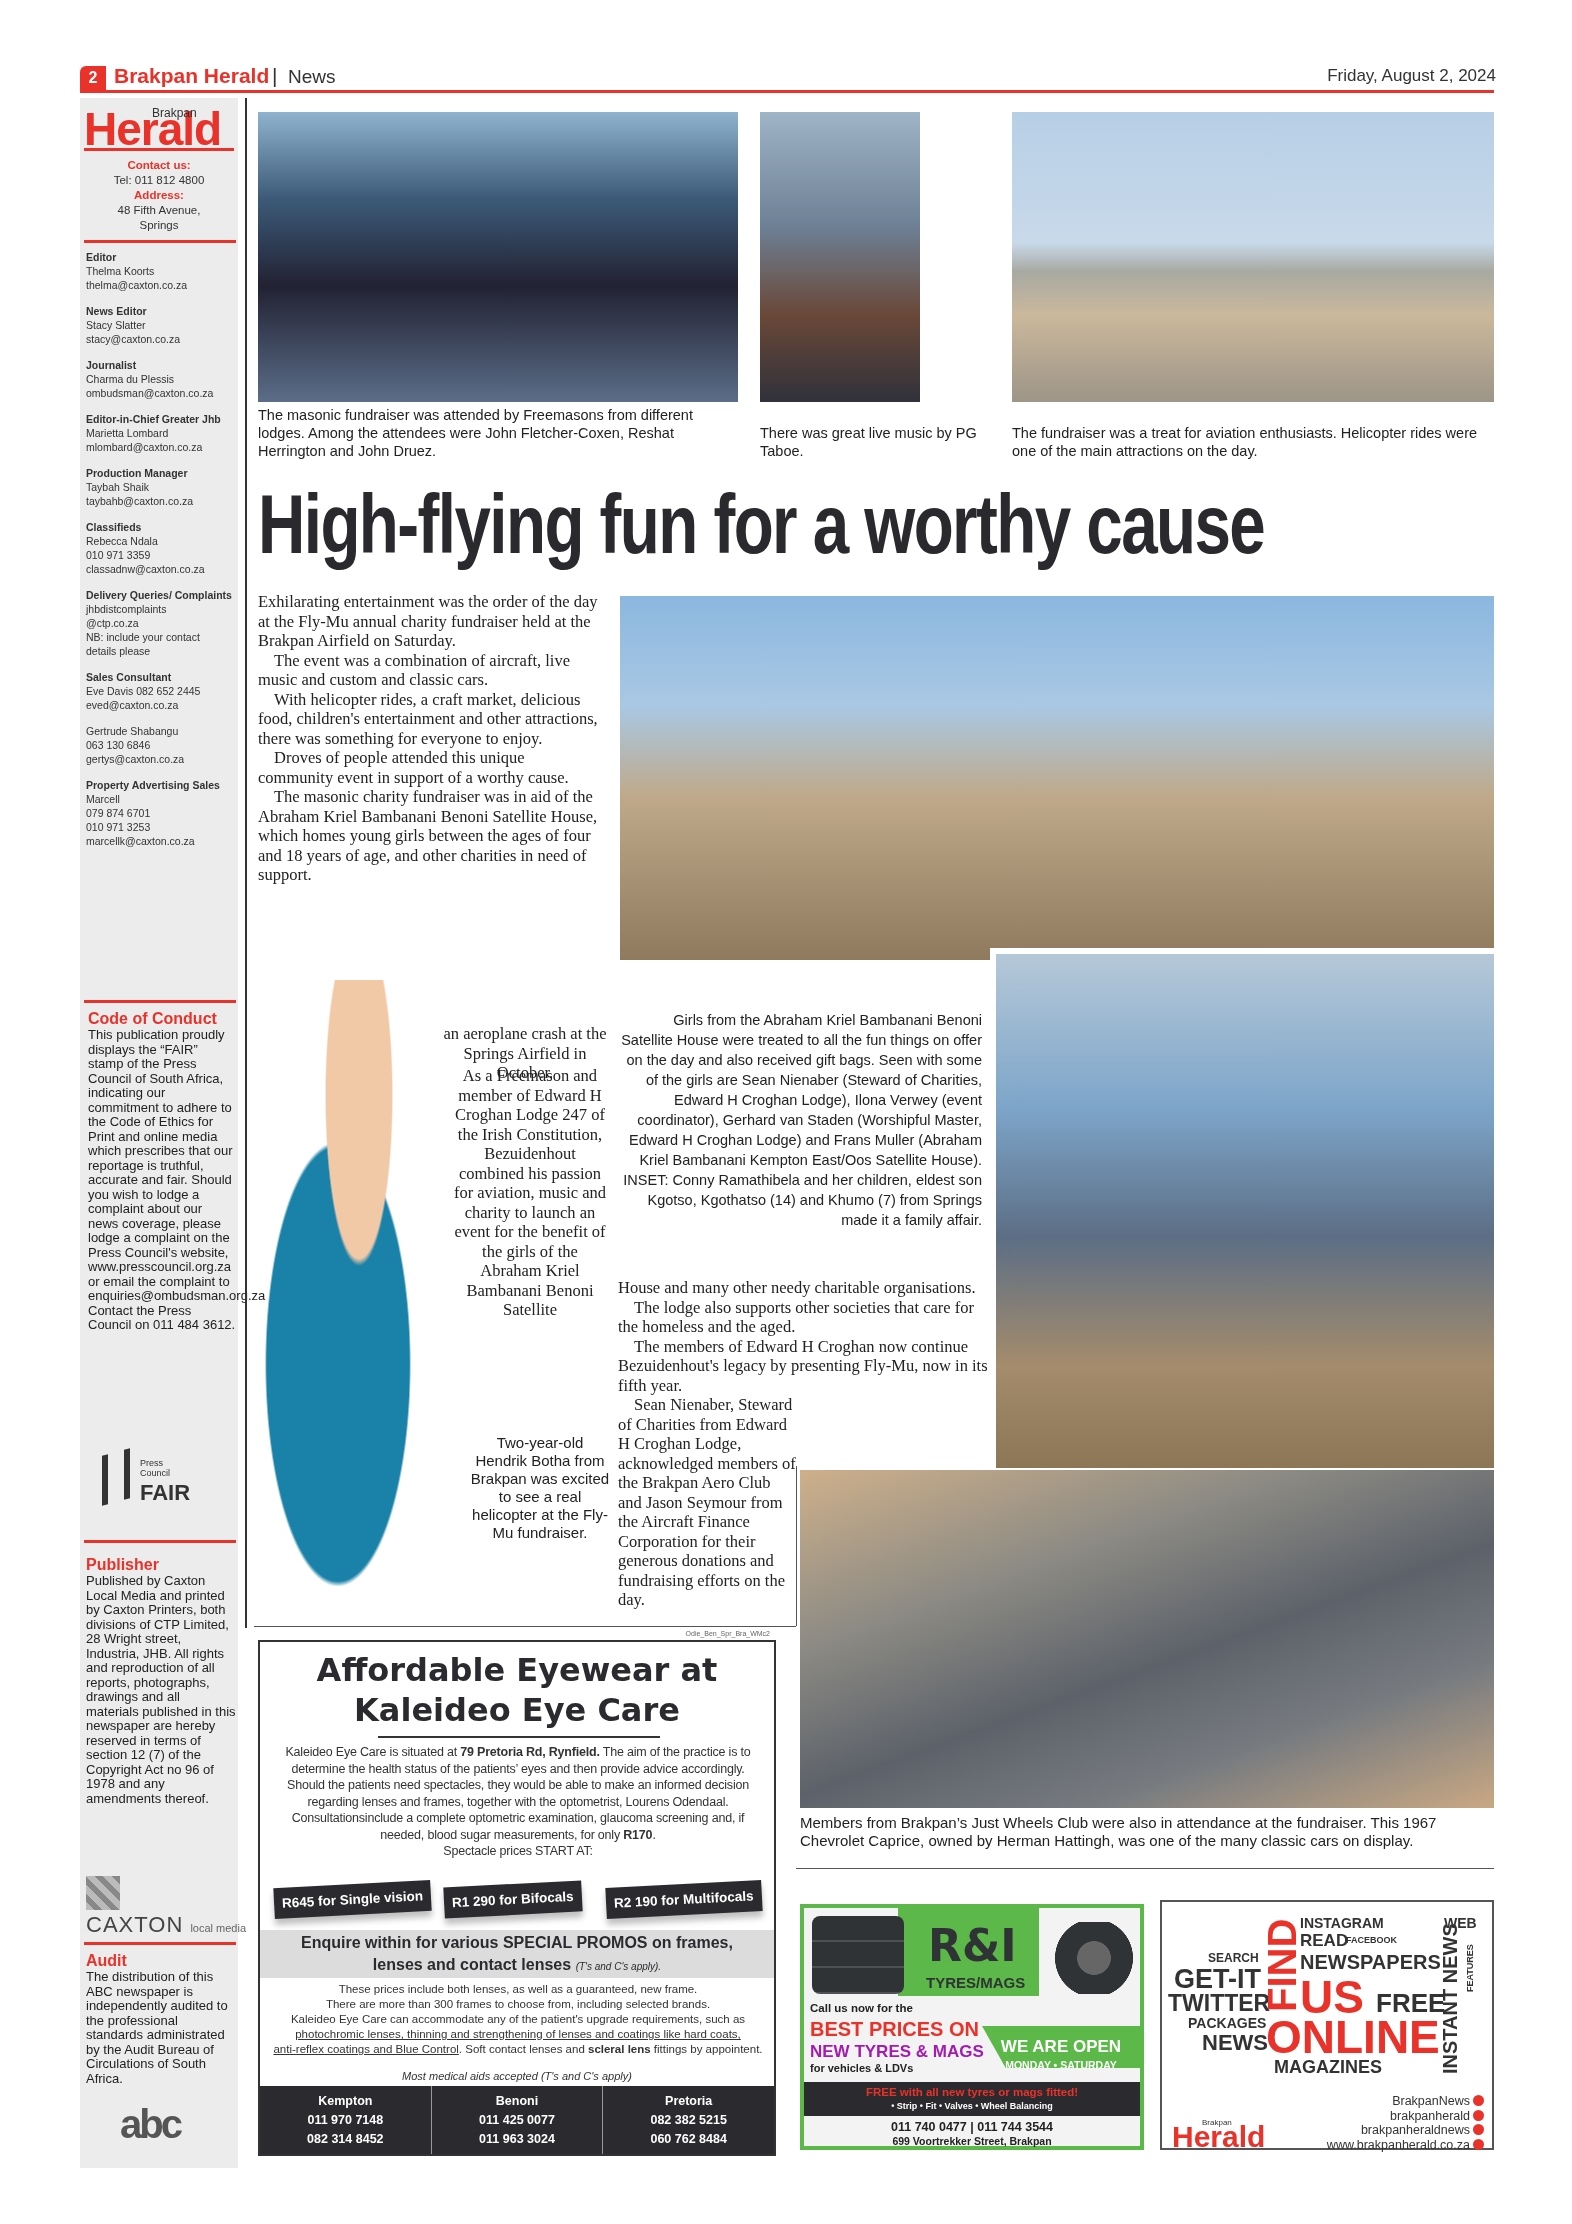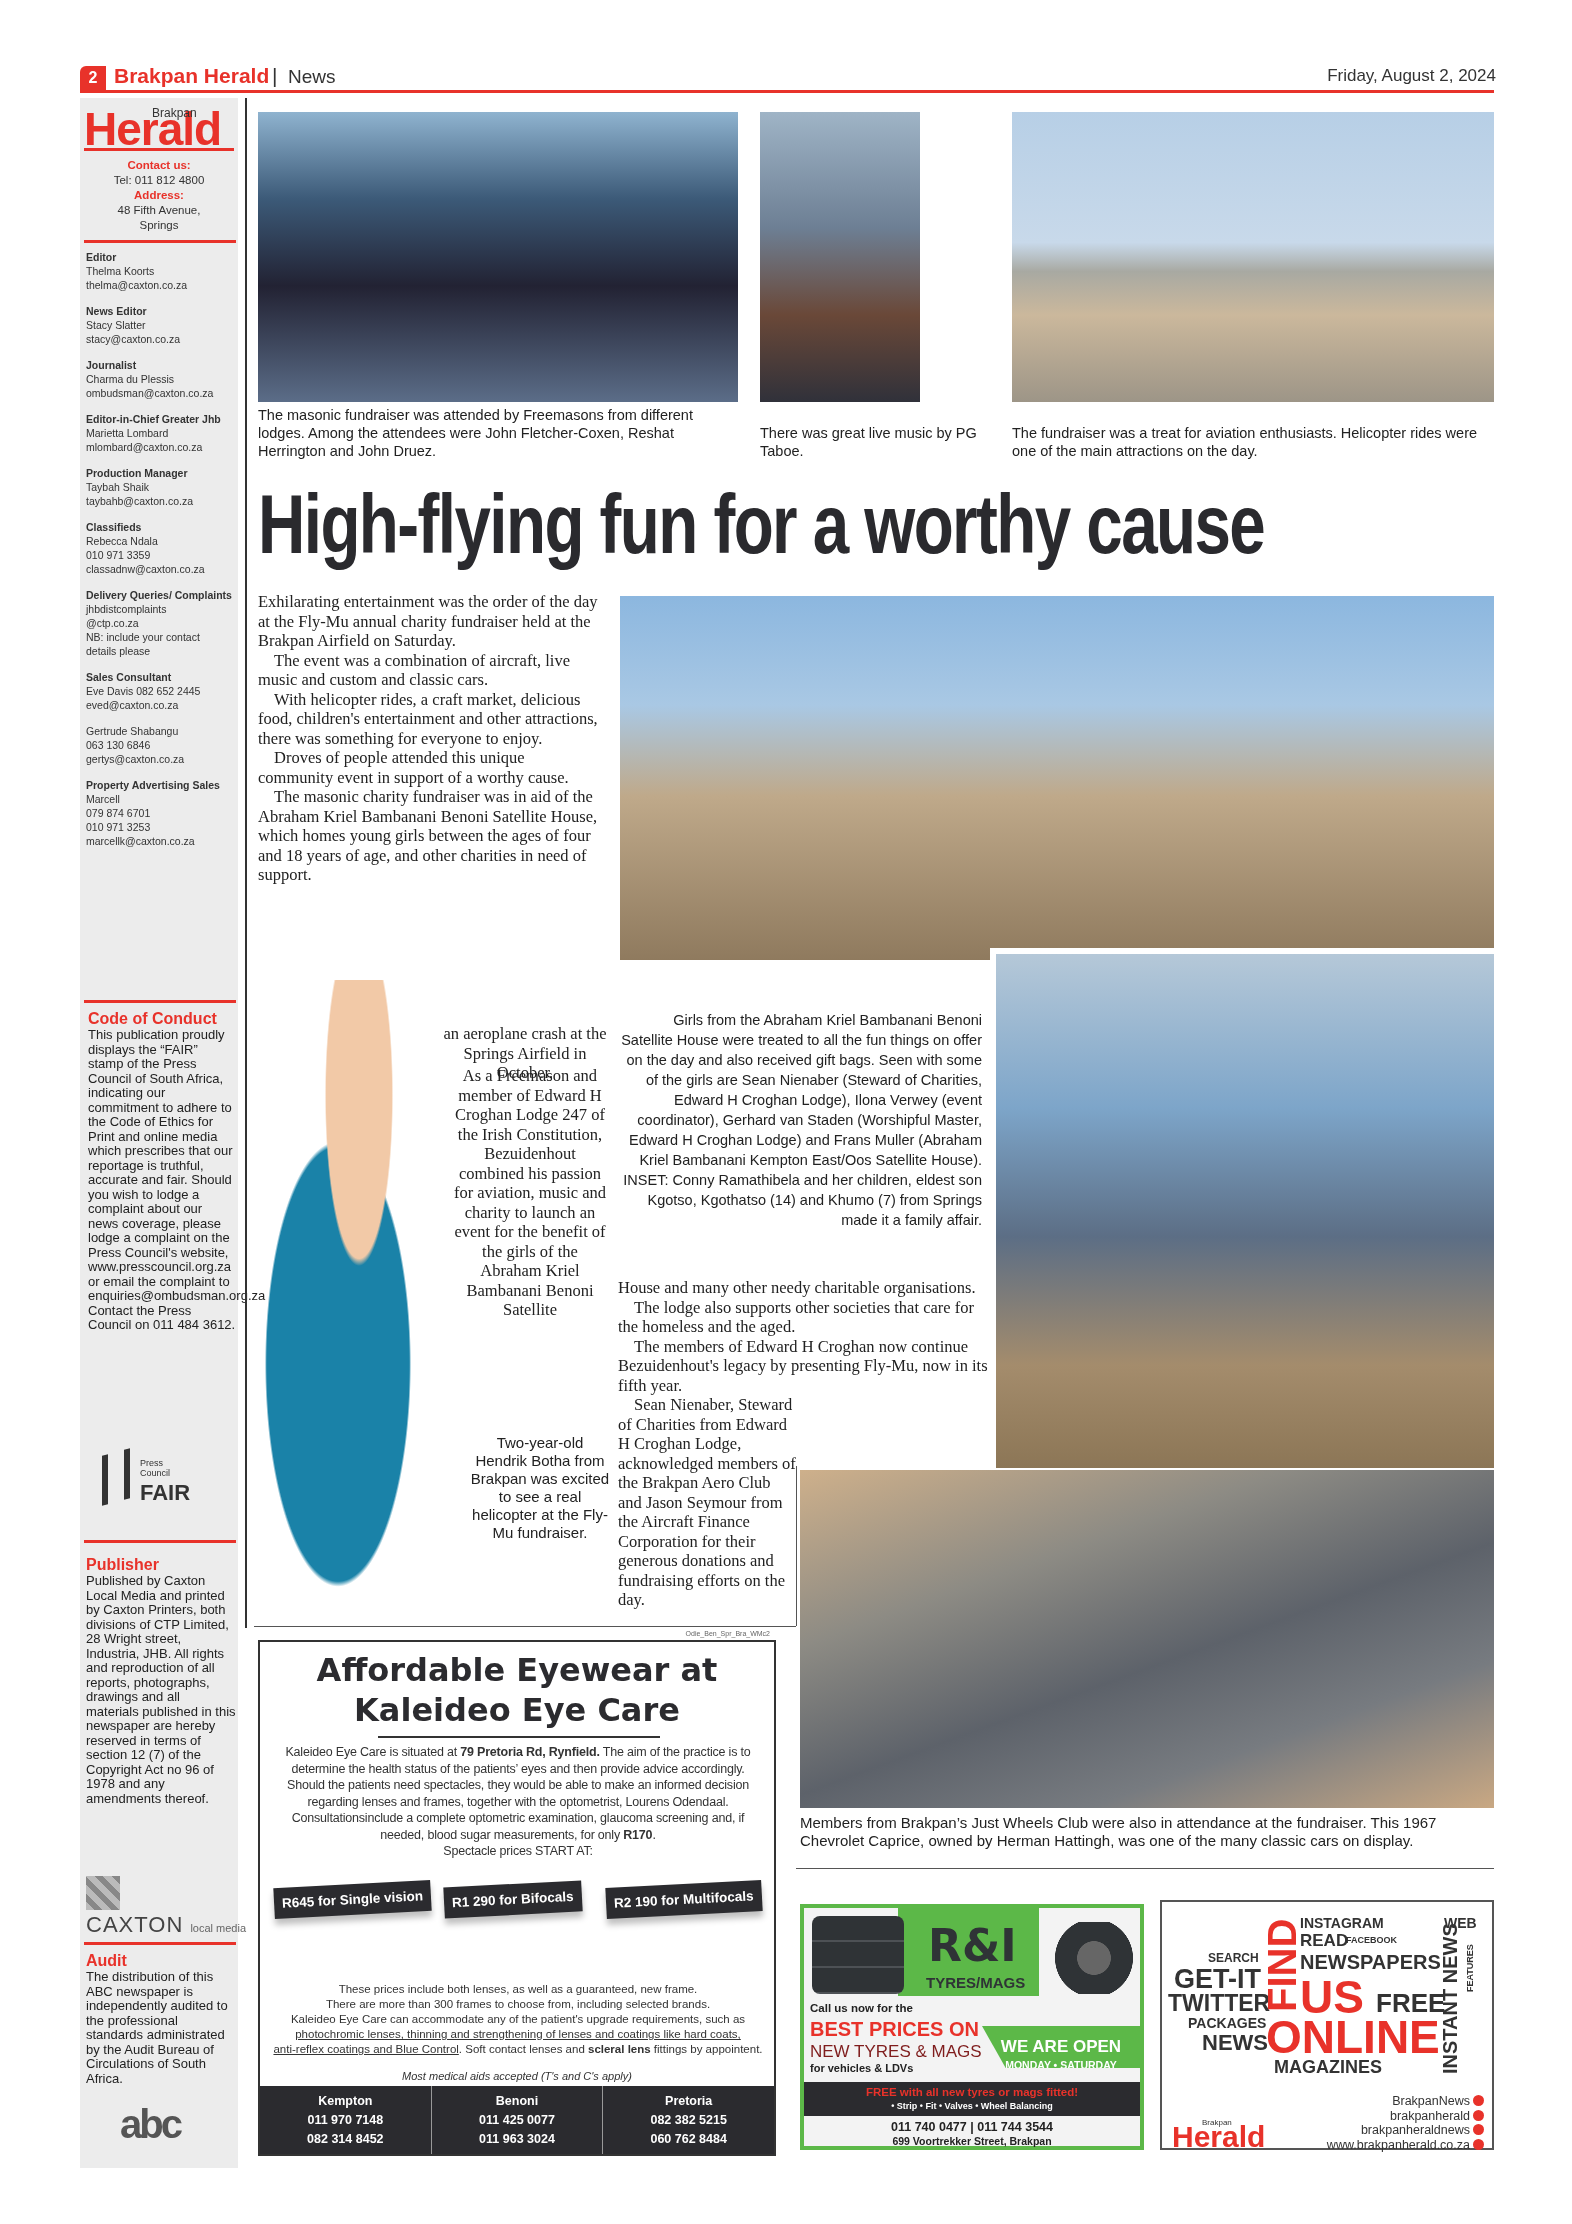--- a/index.html
+++ b/index.html
@@ -75,21 +75,21 @@
 
   
   .tyre-ad { left: 800px; top: 1904px; width: 344px; height: 246px; border: 4px solid #5cb848; background: #f3f3f3; }
   .tyre-top { position: absolute; left: 0; top: 0; width: 100%; height: 88px; background: linear-gradient(90deg,#f3f3f3 0 28%,#5cb848 28% 70%,#f3f3f3 70%); }
   .tyre-stack { position: absolute; left: 8px; top: 8px; width: 92px; height: 78px; background: repeating-linear-gradient(180deg,#2f3336 0 24px,#4d5155 24px 26px); border-radius: 8px; }
   .tyre-row { position: absolute; right: 4px; top: 14px; width: 84px; height: 72px; background: radial-gradient(circle,#666 0 30%,#2f3336 31% 70%,transparent 71%); }
   .tyre-logo { position: absolute; left: 124px; top: 12px; font-size: 44px; font-weight: bold; color: #2f3336; font-family: "DejaVu Sans", sans-serif; }
   .tyre-sub { position: absolute; left: 122px; top: 66px; font-size: 15px; font-weight: bold; color: #2f3336; }
   .tyre-call { position: absolute; left: 6px; top: 94px; font-size: 11.5px; font-weight: bold; color: #222; }
   .tyre-best { position: absolute; left: 6px; top: 110px; font-size: 20px; font-weight: bold; color: #e8322a; }
-  .tyre-new { position: absolute; left: 6px; top: 134px; font-size: 17px; font-weight: normal; color: #7f1d1d; }
+  .tyre-new { position: absolute; left: 6px; top: 134px; font-size: 17px; font-weight: bold; color: #a21caf; }
   .tyre-veh { position: absolute; left: 6px; top: 154px; font-size: 11px; font-weight: bold; color: #222; }
   .tyre-open { position: absolute; right: 0; top: 118px; width: 158px; height: 42px; background: #5cb848; clip-path: polygon(8% 0,100% 0,100% 100%,15% 100%,0 0); color: #fff; text-align: center; font-weight: bold; }
   .tyre-open .big { font-size: 17px; line-height: 22px; padding-top: 10px; }
   .tyre-open .sm { font-size: 10.5px; line-height: 14px; }
   .tyre-free { position: absolute; left: 0; top: 174px; width: 100%; height: 34px; background: #2b2b2f; text-align: center; }
   .tyre-free .f1 { color: #e8322a; font-weight: bold; font-size: 11.5px; line-height: 16px; padding-top: 2px; }
   .tyre-free .f2 { color: #fff; font-weight: bold; font-size: 9px; line-height: 13px; }
   .tyre-ph { position: absolute; left: 0; top: 212px; width: 100%; text-align: center; font-weight: bold; font-size: 12.5px; line-height: 14px; color: #222; }
   .tyre-addr { font-size: 10.5px; }
 
@@ -255,20 +255,24 @@
     <div>Kaleideo Eye Care</div>
   </div>
   <div class="eye-rule"></div>
   <div class="eye-body">
     <span>Kaleideo Eye Care is situated at </span><b>79 Pretoria Rd, Rynfield.</b><span> The aim of the practice is to determine the health status of the patients’ eyes and then provide advice accordingly. Should the patients need spectacles, they would be able to make an informed decision regarding lenses and frames, together with the optometrist, Lourens Odendaal. Consultationsinclude a complete optometric examination, glaucoma screening and, if needed, blood sugar measurements, for only </span><b>R170</b><span>.</span>
     <div>Spectacle prices START AT:</div>
   </div>
   <div class="tag" style="left:14px;">R645 for Single vision</div>
   <div class="tag" style="left:184px;">R1 290 for Bifocals</div>
   <div class="tag" style="left:346px;">R2 190 for Multifocals</div>
+  <div class="eye-promo">
+    <div>Enquire within for various SPECIAL PROMOS on frames,</div>
+    <div><span>lenses and contact lenses</span> <i>(T's and C's apply).</i></div>
+  </div>
   <div class="eye-fine">
     <div>These prices include both lenses, as well as a guaranteed, new frame.</div>
     <div>There are more than 300 frames to choose from, including selected brands.</div>
     <div>Kaleideo Eye Care can accommodate any of the patient's upgrade requirements, such as</div>
     <div><u>photochromic lenses, thinning and strengthening of lenses and coatings like hard coats,</u></div>
     <div><u>anti-reflex coatings and Blue Control</u><span>. Soft contact lenses and </span><b>scleral lens</b><span> fittings by appointent.</span></div>
   </div>
   <div class="eye-med">Most medical aids accepted (T's and C's apply)</div>
   <div class="eye-foot">
     <div class="eye-col">

